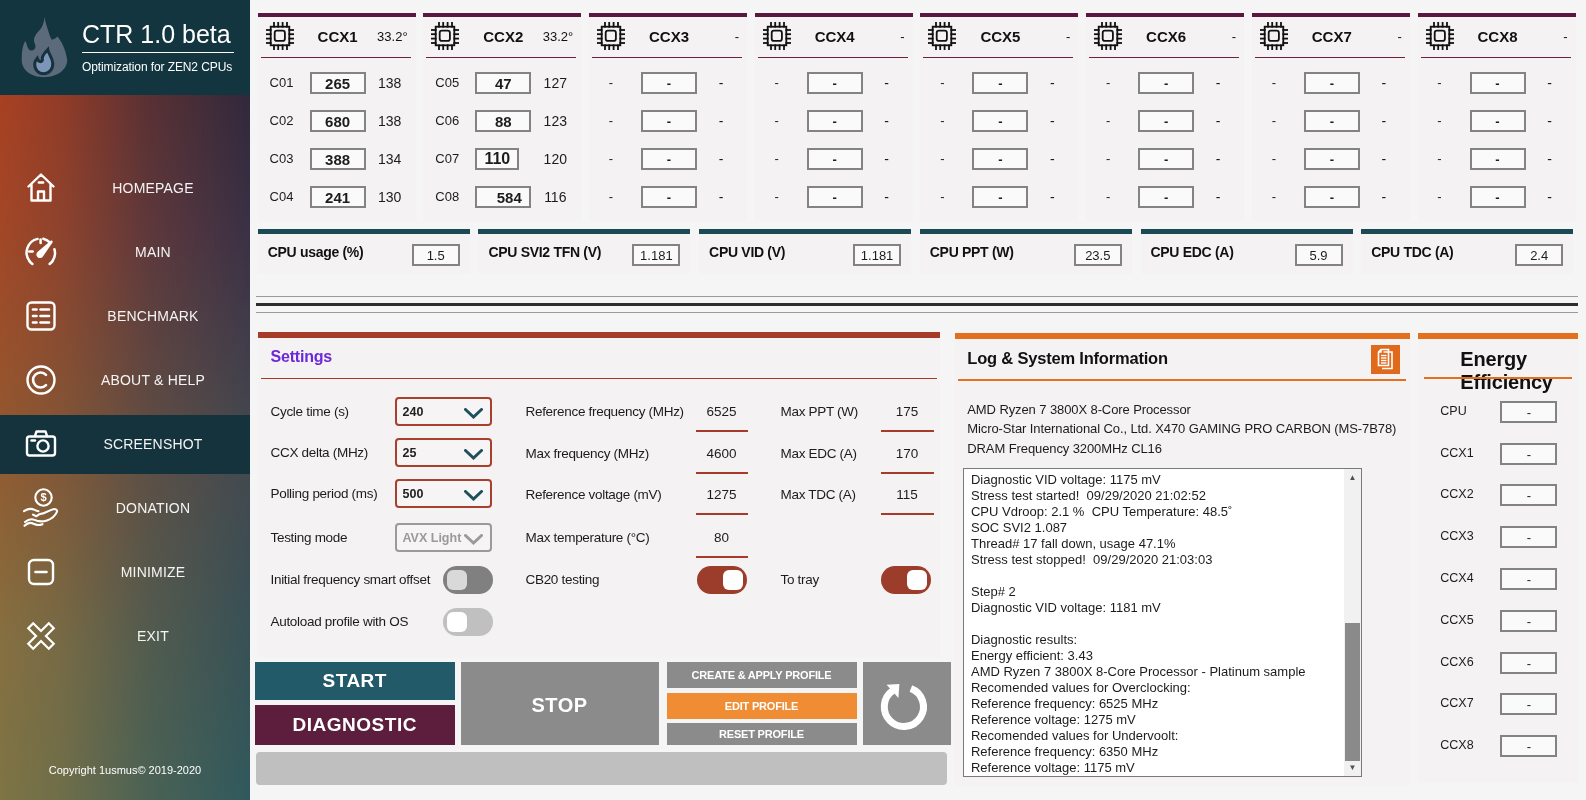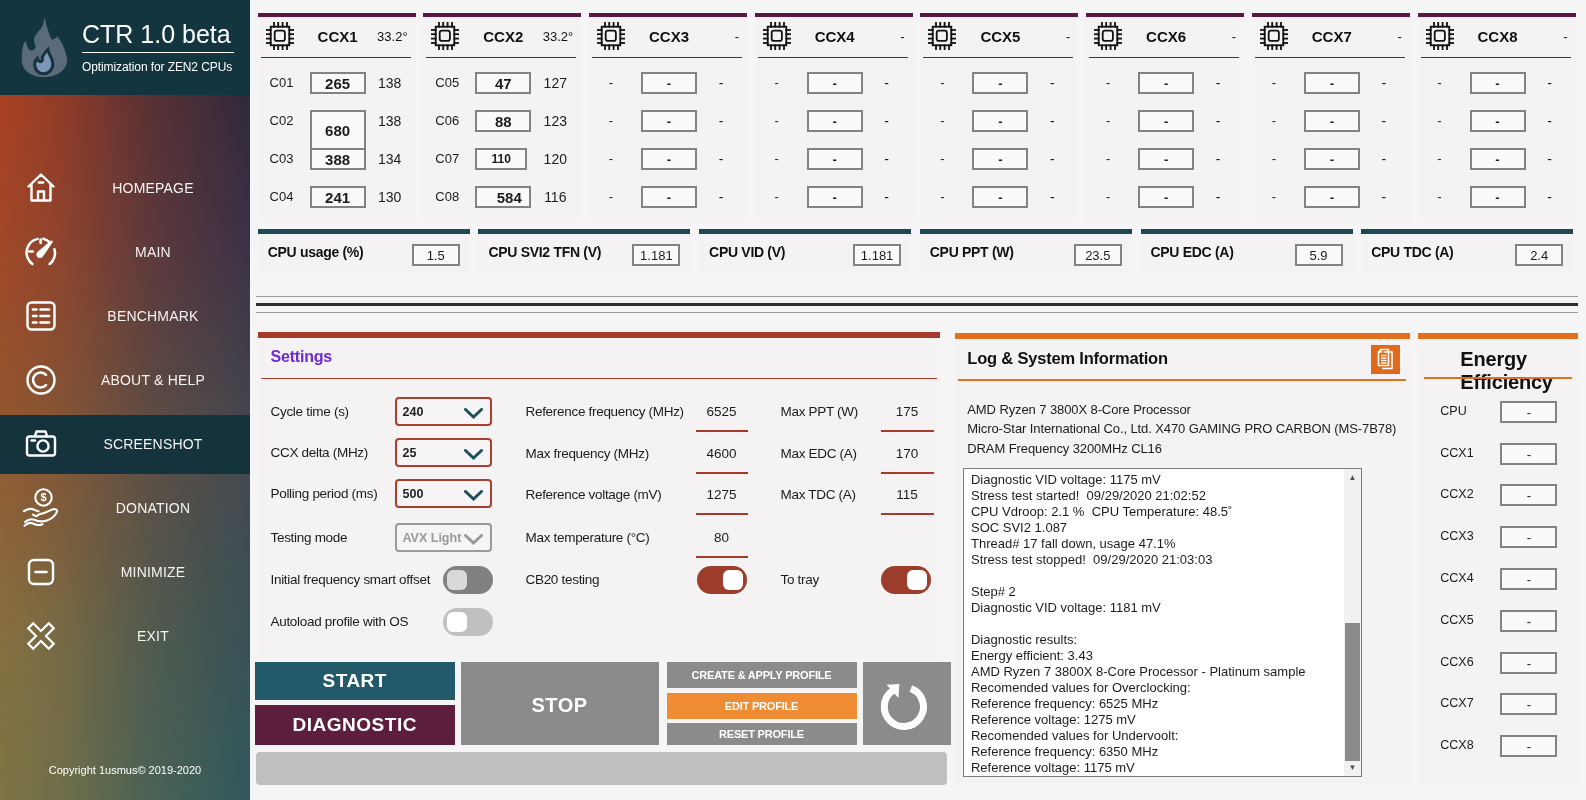--- a/index.html
+++ b/index.html
@@ -174,21 +174,21 @@
         <path d="M23.3 21.0 L27.3 21.0"></path>
       </g>
     </svg>
 <div class="abs ctr" style="left:38px;top:13px;width:84px;height:20px;font-size:15px;font-weight:bold;color:#111;">CCX1</div>
 <div class="abs" style="left:100px;top:16px;width:50px;height:16px;font-size:13px;color:#111;text-align:right;">33.2°</div>
 <div class="abs" style="left:3px;top:44px;width:150px;height:1px;background:#6b2246;"></div>
 <div class="abs" style="left:12px;top:62px;font-size:13px;color:#1c1c1c;">C01</div>
 <div class="inbox" style="left:52px;top:59px;width:56px;height:22px;font-size:15px;">265</div>
 <div class="abs" style="left:116px;top:62px;width:32px;text-align:center;font-size:14px;color:#1c1c1c;">138</div>
 <div class="abs" style="left:12px;top:100px;font-size:13px;color:#1c1c1c;">C02</div>
-<div class="inbox" style="left:52px;top:97px;width:56px;height:40px;font-size:15px;">680</div>
+<div class="inbox" style="left:52px;top:97px;width:56px;height:22px;font-size:15px;">680</div>
 <div class="abs" style="left:116px;top:100px;width:32px;text-align:center;font-size:14px;color:#1c1c1c;">138</div>
 <div class="abs" style="left:12px;top:138px;font-size:13px;color:#1c1c1c;">C03</div>
 <div class="inbox" style="left:52px;top:135px;width:56px;height:22px;font-size:15px;">388</div>
 <div class="abs" style="left:116px;top:138px;width:32px;text-align:center;font-size:14px;color:#1c1c1c;">134</div>
 <div class="abs" style="left:12px;top:176px;font-size:13px;color:#1c1c1c;">C04</div>
 <div class="inbox" style="left:52px;top:173px;width:56px;height:22px;font-size:15px;">241</div>
 <div class="abs" style="left:116px;top:176px;width:32px;text-align:center;font-size:14px;color:#1c1c1c;">130</div>
 </div>
 <div class="panel" style="left:423.3px;top:13px;width:158px;height:208px;">
 <div class="ccxtop"></div>
@@ -217,21 +217,21 @@
 <div class="abs ctr" style="left:38px;top:13px;width:84px;height:20px;font-size:15px;font-weight:bold;color:#111;">CCX2</div>
 <div class="abs" style="left:100px;top:16px;width:50px;height:16px;font-size:13px;color:#111;text-align:right;">33.2°</div>
 <div class="abs" style="left:3px;top:44px;width:150px;height:1px;background:#6b2246;"></div>
 <div class="abs" style="left:12px;top:62px;font-size:13px;color:#1c1c1c;">C05</div>
 <div class="inbox" style="left:52px;top:59px;width:56px;height:22px;font-size:15px;">47</div>
 <div class="abs" style="left:116px;top:62px;width:32px;text-align:center;font-size:14px;color:#1c1c1c;">127</div>
 <div class="abs" style="left:12px;top:100px;font-size:13px;color:#1c1c1c;">C06</div>
 <div class="inbox" style="left:52px;top:97px;width:56px;height:22px;font-size:15px;">88</div>
 <div class="abs" style="left:116px;top:100px;width:32px;text-align:center;font-size:14px;color:#1c1c1c;">123</div>
 <div class="abs" style="left:12px;top:138px;font-size:13px;color:#1c1c1c;">C07</div>
-<div class="inbox" style="left:52px;top:135px;width:52px;height:22px;font-size:12px;">110</div>
+<div class="inbox" style="left:52px;top:135px;width:44px;height:22px;font-size:16px;">110</div>
 <div class="abs" style="left:116px;top:138px;width:32px;text-align:center;font-size:14px;color:#1c1c1c;">120</div>
 <div class="abs" style="left:12px;top:176px;font-size:13px;color:#1c1c1c;">C08</div>
 <div class="inbox" style="left:52px;top:173px;width:56px;height:22px;font-size:15px;padding-left:12px;">584</div>
 <div class="abs" style="left:116px;top:176px;width:32px;text-align:center;font-size:14px;color:#1c1c1c;">116</div>
 </div>
 <div class="panel" style="left:589.0px;top:13px;width:158px;height:208px;">
 <div class="ccxtop"></div>
 <svg class="abs" style="left:8px;top:9px" width="28" height="28" viewBox="0 0 28 28">
       <g stroke="#111" stroke-width="1.8" stroke-linecap="square" fill="none">
         <rect x="4.7" y="4.7" width="18.6" height="18.6" fill="#f4f2f2"></rect>

